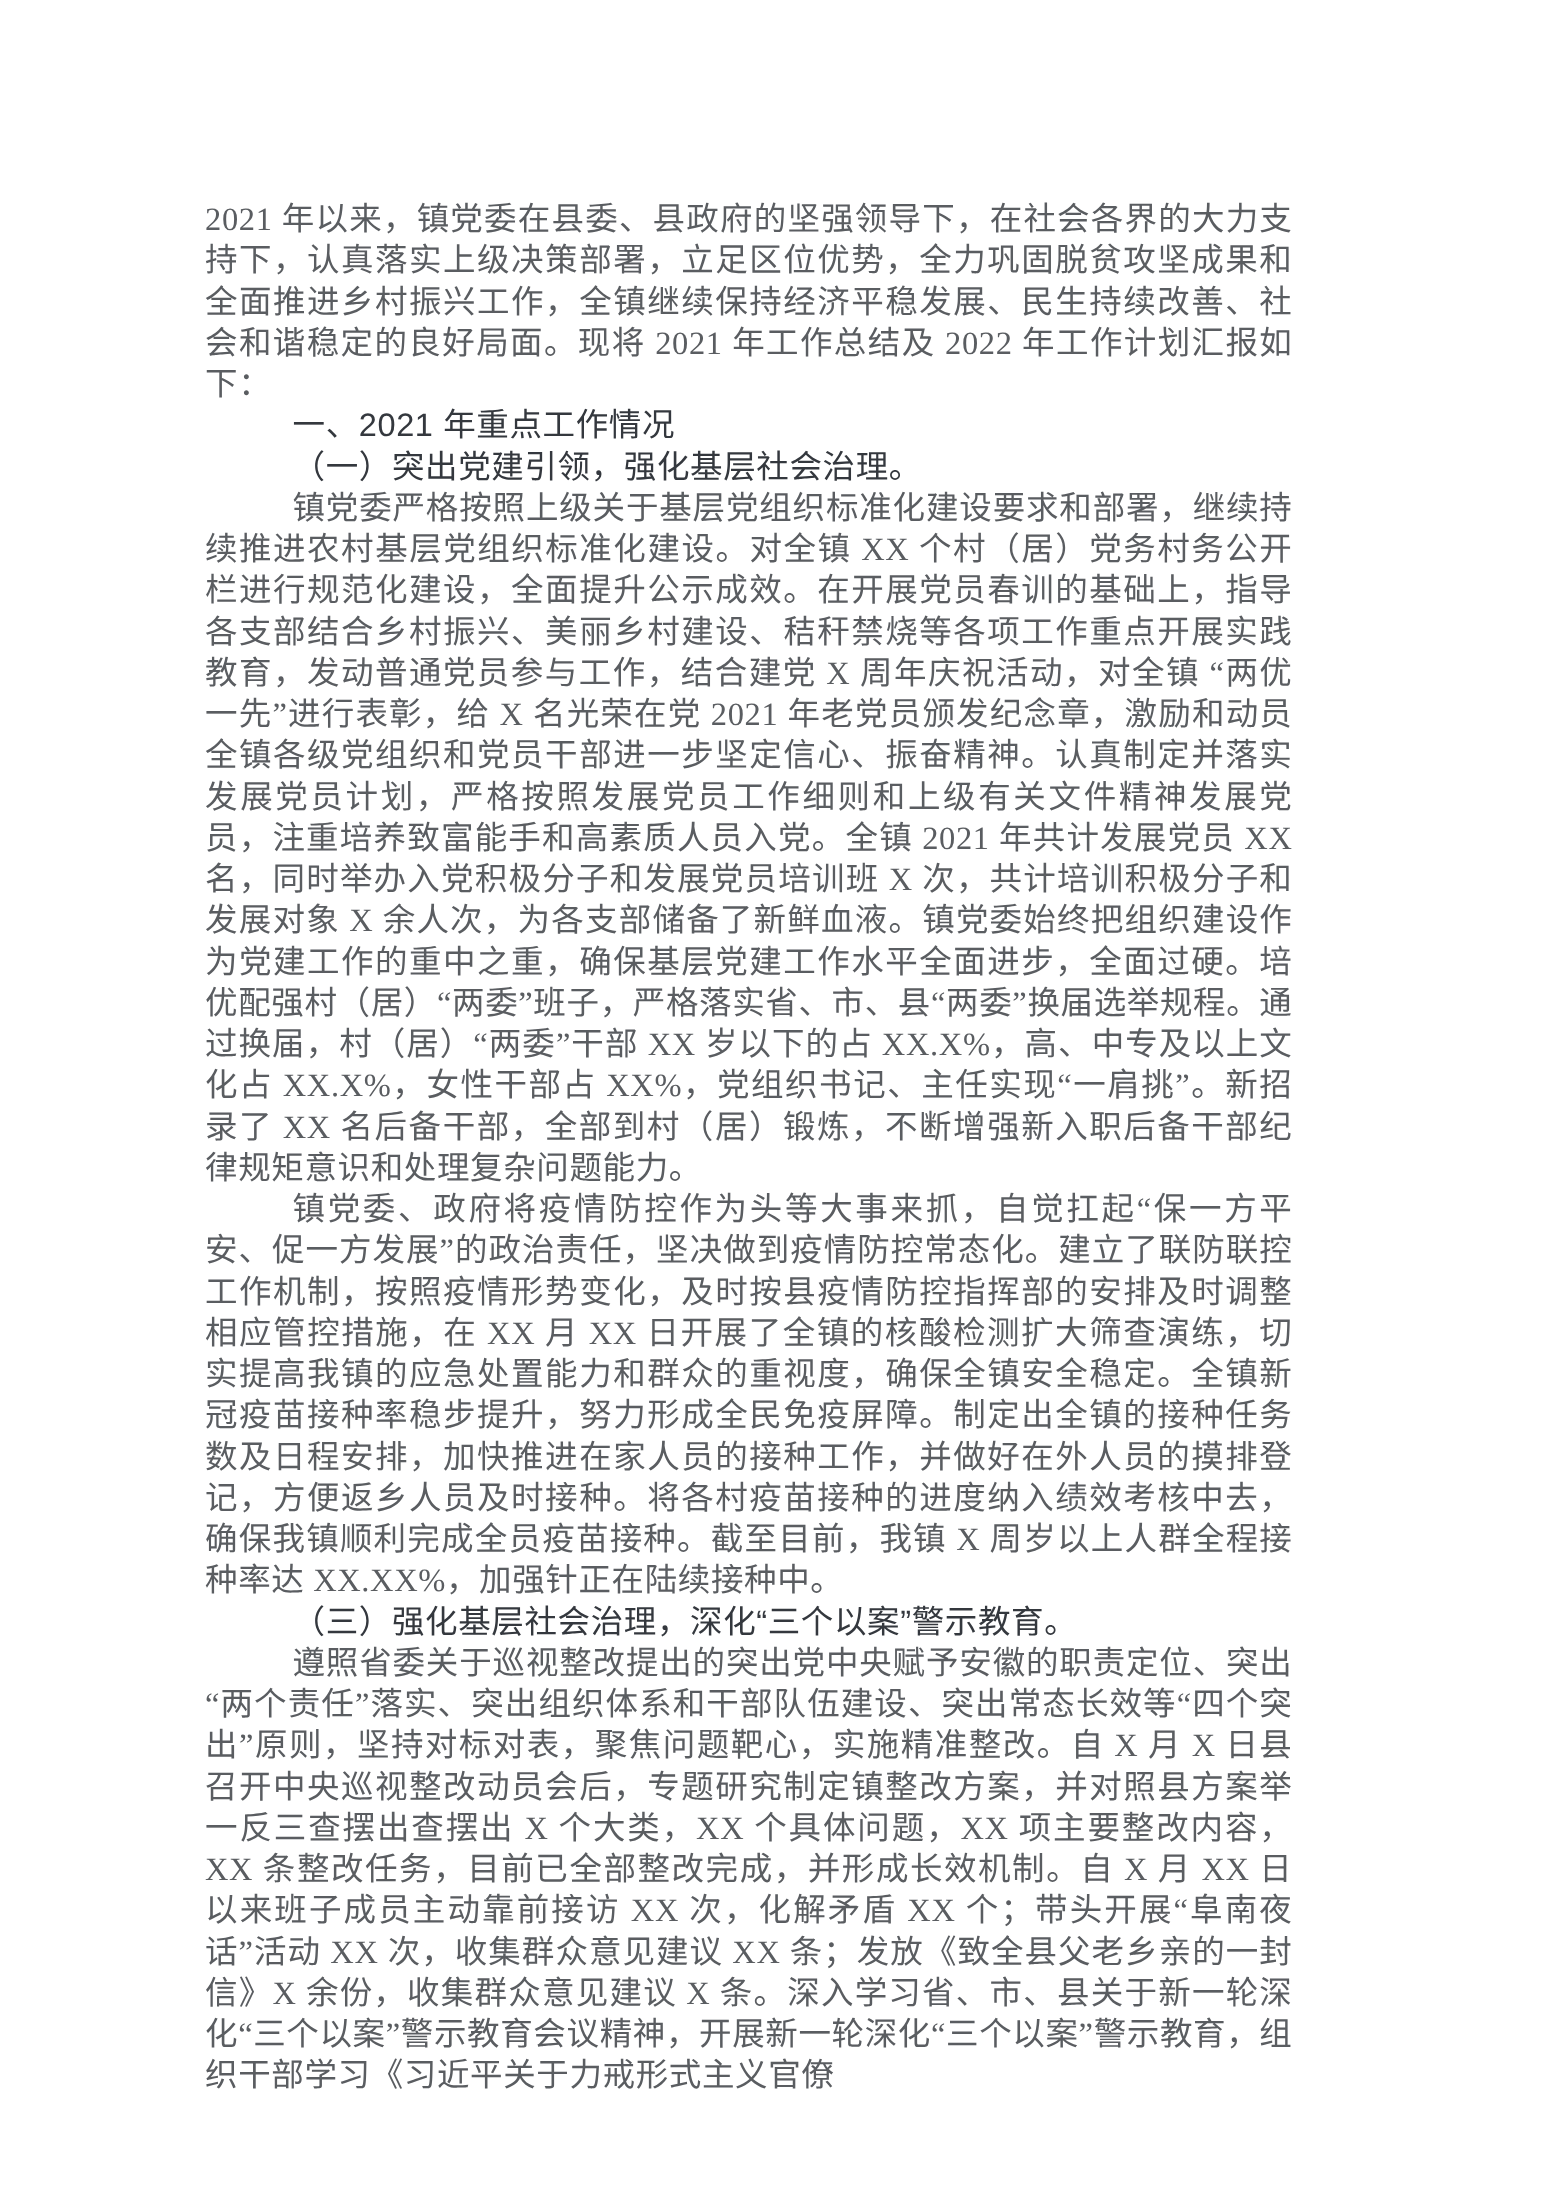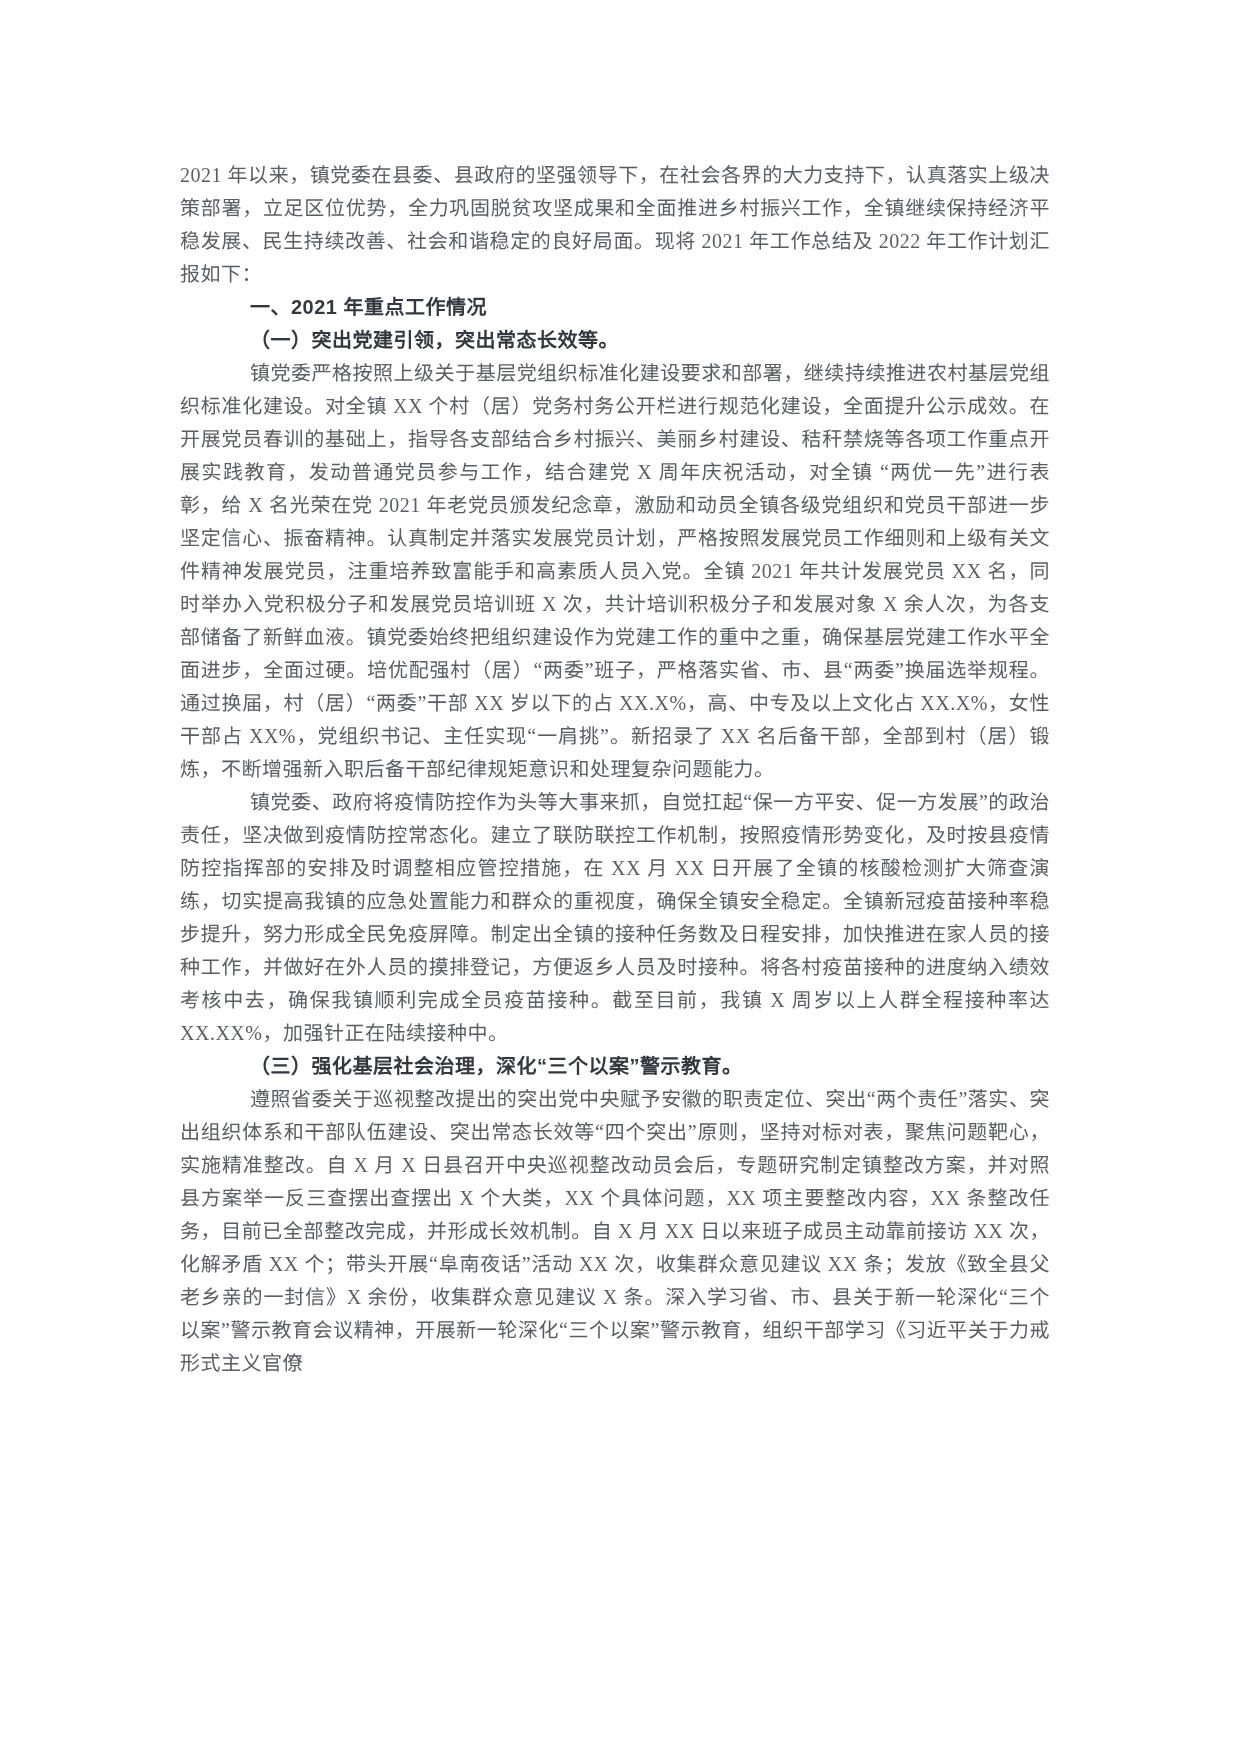--- a/index.html
+++ b/index.html
@@ -9,53 +9,53 @@
   }
   .page {
     position: relative;
     width: 1240px;
     height: 1754px;
     background: #ffffff;
     overflow: hidden;
   }
   .doc-body {
     position: absolute;
-    left: 180px;
+    left: 164px;
     top: 159px;
     width: 870px;
     font-family: "Liberation Serif", "DejaVu Serif", serif;
-    font-size: 20px;
+    font-size: 26px;
     line-height: 33px;
     color: #5a5d61;
     text-align: justify;
     letter-spacing: 0.5px;
   }
   .para {
     margin: 0;
     padding: 0;
   }
   .para.indent {
     text-indent: 70px;
   }
   .heading {
     margin: 0;
     padding: 0;
     text-indent: 70px;
     font-family: "Liberation Sans", "DejaVu Sans", sans-serif;
-    font-weight: bold;
+    font-weight: normal;
     color: #34383e;
     text-align: left;
   }
 </style>
 </head>
 <body>
 
 <div class="page">
   <div class="doc-body">
     <p class="para">2021 年以来，镇党委在县委、县政府的坚强领导下，在社会各界的大力支持下，认真落实上级决策部署，立足区位优势，全力巩固脱贫攻坚成果和全面推进乡村振兴工作，全镇继续保持经济平稳发展、民生持续改善、社会和谐稳定的良好局面。现将 2021 年工作总结及 2022 年工作计划汇报如下：</p>
     <p class="heading">一、2021 年重点工作情况</p>
-    <p class="heading">（一）突出党建引领，突出常态长效等。</p>
+    <p class="heading">（一）突出党建引领，强化基层社会治理。</p>
     <p class="para indent">镇党委严格按照上级关于基层党组织标准化建设要求和部署，继续持续推进农村基层党组织标准化建设。对全镇 XX 个村（居）党务村务公开栏进行规范化建设，全面提升公示成效。在开展党员春训的基础上，指导各支部结合乡村振兴、美丽乡村建设、秸秆禁烧等各项工作重点开展实践教育，发动普通党员参与工作，结合建党 X 周年庆祝活动，对全镇 “两优一先”进行表彰，给 X 名光荣在党 2021 年老党员颁发纪念章，激励和动员全镇各级党组织和党员干部进一步坚定信心、振奋精神。认真制定并落实发展党员计划，严格按照发展党员工作细则和上级有关文件精神发展党员，注重培养致富能手和高素质人员入党。全镇 2021 年共计发展党员 XX 名，同时举办入党积极分子和发展党员培训班 X 次，共计培训积极分子和发展对象 X 余人次，为各支部储备了新鲜血液。镇党委始终把组织建设作为党建工作的重中之重，确保基层党建工作水平全面进步，全面过硬。培优配强村（居）“两委”班子，严格落实省、市、县“两委”换届选举规程。通过换届，村（居）“两委”干部 XX 岁以下的占 XX.X%，高、中专及以上文化占 XX.X%，女性干部占 XX%，党组织书记、主任实现“一肩挑”。新招录了 XX 名后备干部，全部到村（居）锻炼，不断增强新入职后备干部纪律规矩意识和处理复杂问题能力。</p>
     <p class="para indent">镇党委、政府将疫情防控作为头等大事来抓，自觉扛起“保一方平安、促一方发展”的政治责任，坚决做到疫情防控常态化。建立了联防联控工作机制，按照疫情形势变化，及时按县疫情防控指挥部的安排及时调整相应管控措施，在 XX 月 XX 日开展了全镇的核酸检测扩大筛查演练，切实提高我镇的应急处置能力和群众的重视度，确保全镇安全稳定。全镇新冠疫苗接种率稳步提升，努力形成全民免疫屏障。制定出全镇的接种任务数及日程安排，加快推进在家人员的接种工作，并做好在外人员的摸排登记，方便返乡人员及时接种。将各村疫苗接种的进度纳入绩效考核中去，确保我镇顺利完成全员疫苗接种。截至目前，我镇 X 周岁以上人群全程接种率达 XX.XX%，加强针正在陆续接种中。</p>
     <p class="heading">（三）强化基层社会治理，深化“三个以案”警示教育。</p>
     <p class="para indent">遵照省委关于巡视整改提出的突出党中央赋予安徽的职责定位、突出“两个责任”落实、突出组织体系和干部队伍建设、突出常态长效等“四个突出”原则，坚持对标对表，聚焦问题靶心，实施精准整改。自 X 月 X 日县召开中央巡视整改动员会后，专题研究制定镇整改方案，并对照县方案举一反三查摆出查摆出 X 个大类，XX 个具体问题，XX 项主要整改内容，XX 条整改任务，目前已全部整改完成，并形成长效机制。自 X 月 XX 日以来班子成员主动靠前接访 XX 次，化解矛盾 XX 个；带头开展“阜南夜话”活动 XX 次，收集群众意见建议 XX 条；发放《致全县父老乡亲的一封信》X 余份，收集群众意见建议 X 条。深入学习省、市、县关于新一轮深化“三个以案”警示教育会议精神，开展新一轮深化“三个以案”警示教育，组织干部学习《习近平关于力戒形式主义官僚</p>
   </div>
 </div>
 
 </body></html>

